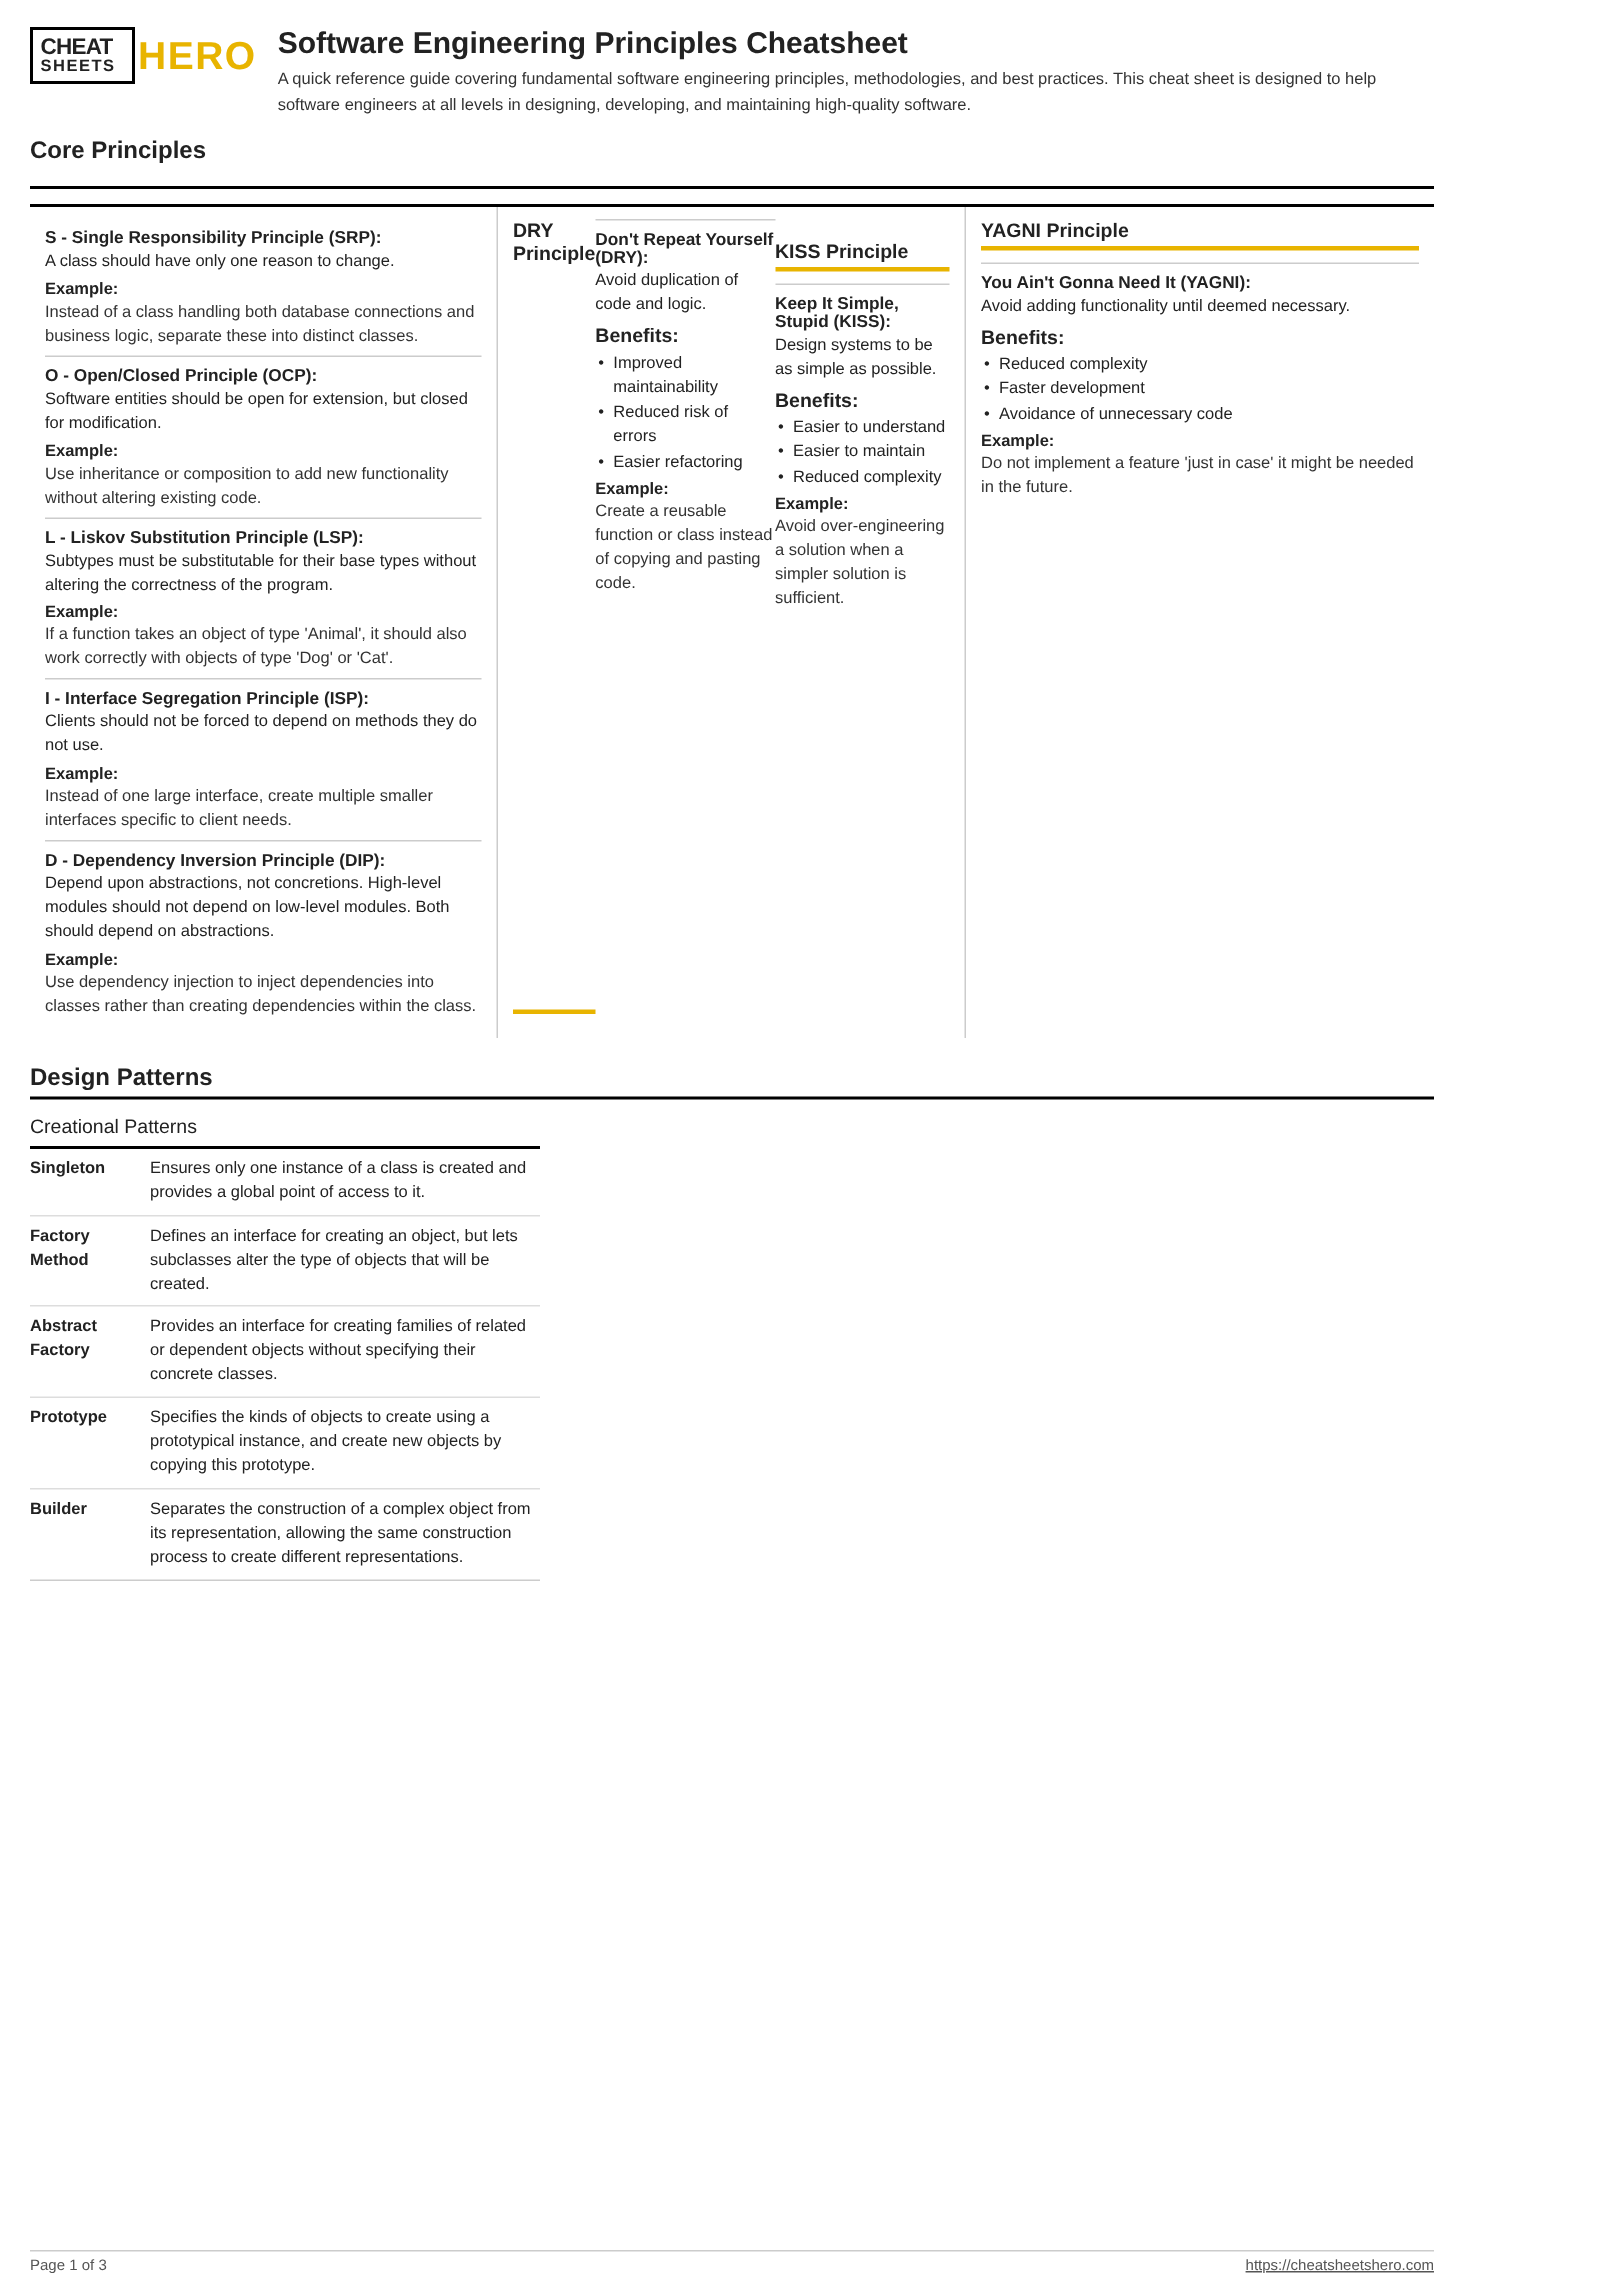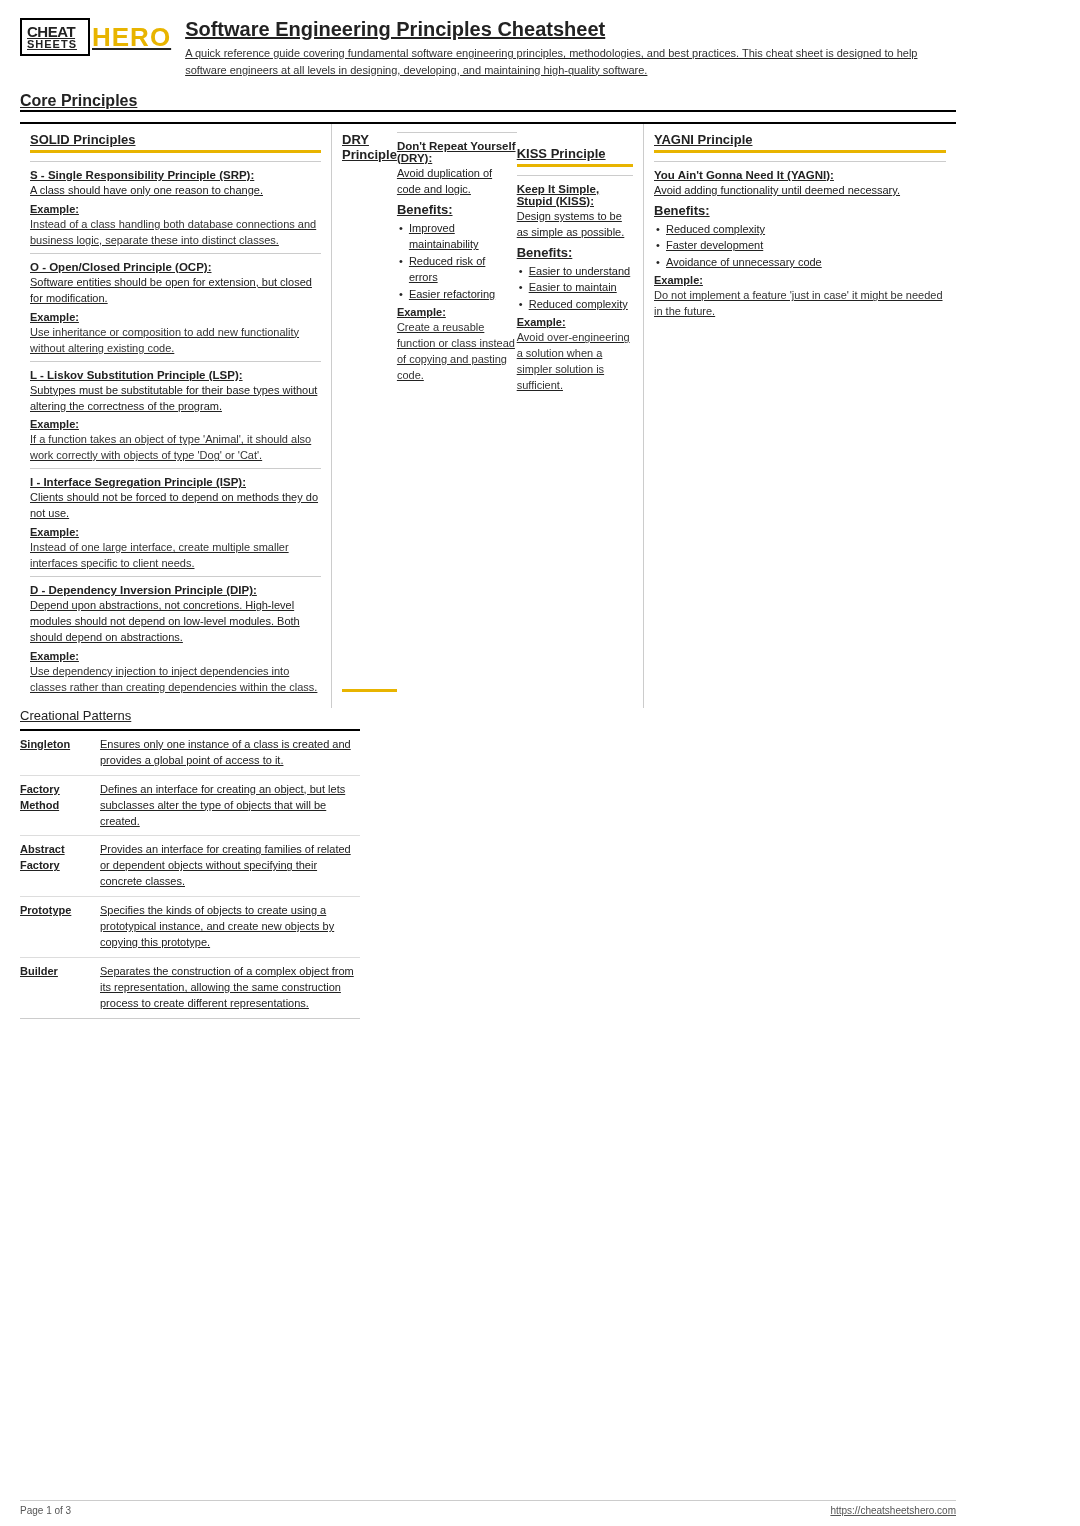--- a/index.html
+++ b/index.html
@@ -10,21 +10,20 @@
       color: #222;
       width: 1080px;
       min-height: 1526px;
       padding: 0;
     }
     .page {
       width: 976px;
       min-height: 1526px;
       padding: 18px 20px 30px 20px;
       position: relative;
-      text-decoration: underline;
     }
 
     
     .header {
       display: flex;
       align-items: flex-start;
       margin-bottom: 14px;
       gap: 14px;
     }
     .logo-box {
@@ -68,21 +67,21 @@
       color: #333;
       line-height: 1.5;
       max-width: 820px;
     }
 
     
     .section-title {
       font-size: 16px;
       font-weight: 900;
       border-bottom: 2.5px solid #000;
-      padding-bottom: 0;
+      padding-bottom: 14px;
       margin-bottom: 10px;
       margin-top: 14px;
     }
 
     
     .three-col {
       display: grid;
       grid-template-columns: 1fr 1fr 1fr;
       gap: 0;
       border-top: 2.5px solid #000;
@@ -234,21 +233,20 @@
       <h1>Software Engineering Principles Cheatsheet</h1>
       <p>A quick reference guide covering fundamental software engineering principles, methodologies, and best practices. This cheat sheet is designed to help software engineers at all levels in designing, developing, and maintaining high-quality software.</p>
     </div>
   </div>
 
   <div class="section-title">Core Principles</div>
 
   <div class="three-col">
 
     <div class="col">
-      <div class="col-title">SOLID Principles</div>
 
       <div class="principle-block">
         <div class="principle-name">S - Single Responsibility Principle (SRP):</div>
         <div class="principle-desc">A class should have only one reason to change.</div>
         <div class="example-label">Example:</div>
         <div class="example-text">Instead of a class handling both database connections and business logic, separate these into distinct classes.</div>
       </div>
 
       <div class="principle-block">
         <div class="principle-name">O - Open/Closed Principle (OCP):</div>
@@ -324,20 +322,21 @@
           <li>Faster development</li>
           <li>Avoidance of unnecessary code</li>
         </ul>
         <div class="example-label">Example:</div>
         <div class="example-text">Do not implement a feature 'just in case' it might be needed in the future.</div>
       </div>
     </div>
 
   </div>
 
+  <div class="dp-section-title">Design Patterns</div>
   <div class="dp-sub-title">Creational Patterns</div>
 
   <div class="dp-table">
     <div class="dp-row">
       <div class="dp-name">Singleton</div>
       <div class="dp-desc">Ensures only one instance of a class is created and provides a global point of access to it.</div>
     </div>
     <div class="dp-row">
       <div class="dp-name" style="white-space: pre-line;">Factory
 Method</div>

